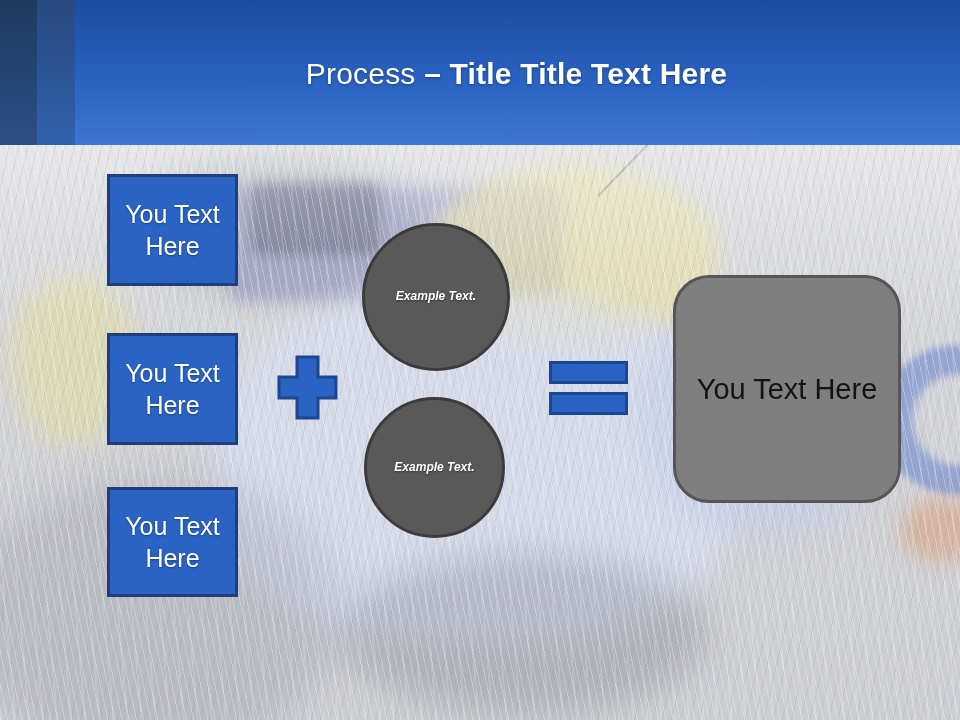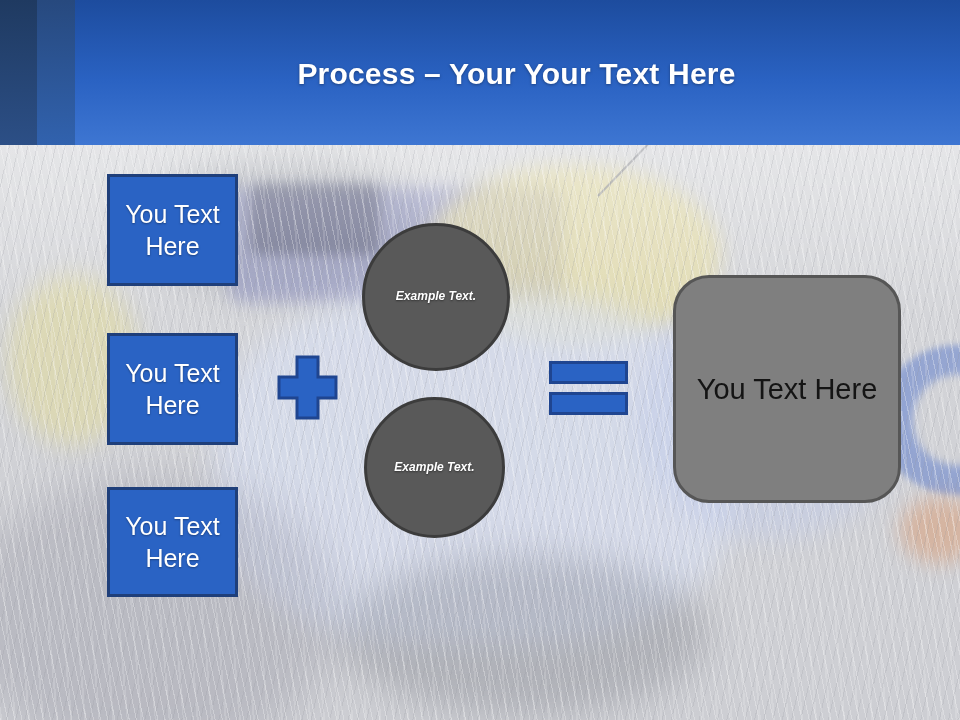--- a/index.html
+++ b/index.html
@@ -38,21 +38,21 @@
   
   .header { position:absolute; left:0; top:0; width:960px; height:145px;
             background:linear-gradient(180deg,#1d4c9e 0%,#2a62c2 55%,#3e76d2 100%); }
   .strip-dark { position:absolute; left:0; top:0; width:37px; height:145px;
                 background:linear-gradient(180deg,#1f3a61 0%,#2c4f86 100%); }
   .strip-mid  { position:absolute; left:37px; top:0; width:38px; height:145px;
                 background:linear-gradient(180deg,#27497e 0%,#3162ae 100%); }
   .title { position:absolute; left:0; right:0; top:57px; text-align:center; text-indent:28px;
            color:#fff; font-size:30px; letter-spacing:.2px;
            text-shadow:0 1px 3px rgba(0,0,0,.35); }
-  .title .t-bold { font-weight:bold;margin-left:45px; }
+  .title .t-bold { font-weight:normal;margin-left:45px; }
 
   
   .txtbox { position:absolute; width:131px; height:112px; background:#2a63c4; border:3px solid #1f3f7a;
             display:flex; align-items:center; justify-content:center; text-align:center;
             color:#fff; font-size:25px; line-height:1.3; text-shadow:0 1px 2px rgba(0,0,0,.35); }
   .txtbox span { padding:0 8px; }
   .box-1 { left:107px; top:174px; }
   .box-2 { left:107px; top:333px; }
   .box-3 { left:107px; top:487px; height:110px; }
 
@@ -91,21 +91,21 @@
     <div class="blob blob-wheel-ring"></div>
     <div class="blob blob-orange-hint"></div>
     <div class="blob blob-darkgrass-bottom"></div>
     <div class="blob blob-vignette-bl"></div>
     <div class="blob string-line"></div>
   </div>
 
   <div class="header">
     <div class="strip-dark"></div>
     <div class="strip-mid"></div>
-    <h1 class="title"><span class="t-bold">Process</span> <span>– Your Your Text Here</span></h1>
+    <h1 class="title"><span class="t-bold">Process</span> <span>– Title Title Text Here</span></h1>
   </div>
 
   <div class="txtbox box-1">
     <span>You Text Here</span>
   </div>
   <div class="txtbox box-2">
     <span>You Text Here</span>
   </div>
   <div class="txtbox box-3">
     <span>You Text Here</span>

